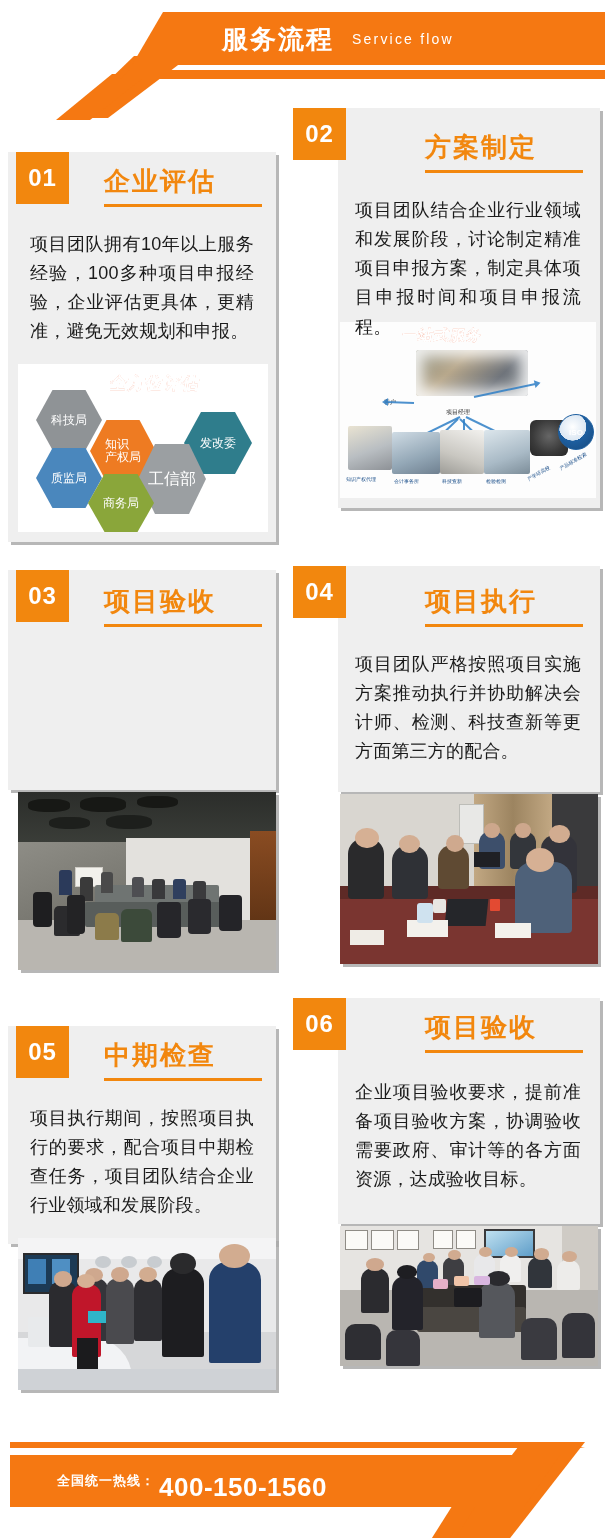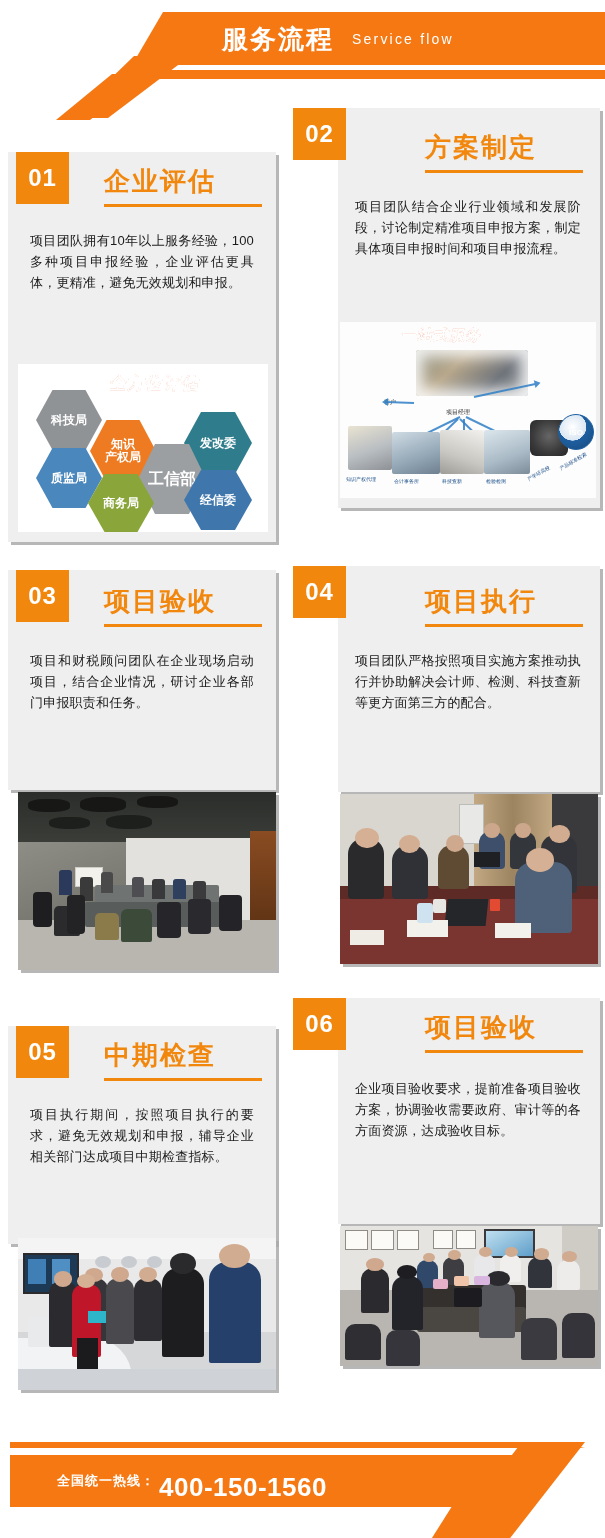--- a/index.html
+++ b/index.html
@@ -48,35 +48,35 @@
     color:#fff;font-size:24px;font-weight:bold;
     display:flex;align-items:center;justify-content:center;letter-spacing:1px;
     z-index:6;
   }
   .card-title{
     position:absolute;font-size:26px;font-weight:bold;color:#F2870E;
     letter-spacing:2px;line-height:1;z-index:5;white-space:nowrap;
   }
   .title-rule{position:absolute;height:3px;background:#F2870E;z-index:5;}
   .card-text{
-    position:absolute;font-size:13px;line-height:1.62;color:#1b1b1b;
+    position:absolute;font-size:18px;line-height:1.62;color:#1b1b1b;
     letter-spacing:.2px;text-align:justify;z-index:5;
   }
 
   
   .media{position:absolute;overflow:hidden;background:#cfd2d4;}
   .media.shadow{box-shadow:3px 3px 0 0 rgba(170,170,170,.85);}
 
   
   .hexwrap{position:absolute;inset:0;background:#ffffff;}
   .hex{
     position:absolute;
     clip-path:polygon(25% 0%,75% 0%,100% 50%,75% 100%,25% 100%,0% 50%);
     display:flex;align-items:center;justify-content:center;
-    color:#fff;font-weight:bold;text-align:center;line-height:1.08;
+    color:#fff;font-weight:normal;line-height:1.08;
   }
   .hex-title{
     position:absolute;font-weight:bold;color:#E8400F;
     -webkit-text-stroke:0.6px #fff;letter-spacing:1px;
     transform:skewX(-8deg);white-space:nowrap;
   }
 
   
   .oss{position:absolute;inset:0;background:#fdfdfd;overflow:hidden;}
   .oss-title{
@@ -163,21 +163,20 @@
 产权局</div>
 
         <div class="hex" style="left:166px;top:48px;width:68px;height:62px;background:#2f7d8c;font-size:12px;">发改委</div>
 
         <div class="hex" style="left:18px;top:84px;width:66px;height:60px;background:#4a87bd;font-size:12px;">质监局</div>
 
         <div class="hex" style="left:120px;top:80px;width:68px;height:70px;background:#9b9fa2;font-size:16px;">工信部</div>
 
         <div class="hex" style="left:70px;top:110px;width:66px;height:58px;background:#8aa63a;font-size:12px;">商务局</div>
 
-        <div class="hex" style="left:166px;top:106px;width:68px;height:60px;background:#3f77ad;font-size:12px;">经信委</div>
       </div>
     </div>
   </div>
 
   <div class="card" style="left:293px;top:108px;width:307px;height:400px;">
     <div class="card-body" style="left:45px;top:0;width:262px;height:400px;"></div>
     <div class="badge" style="left:0px;top:0px;">02</div>
     <div class="card-title" style="left:132px;top:26px;">方案制定</div>
     <div class="title-rule" style="left:132px;top:62px;width:158px;"></div>
     <div class="card-text" style="left:62px;top:88px;width:226px;">项目团队结合企业行业领域和发展阶段，讨论制定精准项目申报方案，制定具体项目申报时间和项目申报流程。</div>
@@ -214,21 +213,20 @@
         <div class="oss-lbl" style="left:218px;top:136px;transform:rotate(-30deg);">产品标准检索</div>
       </div>
     </div>
   </div>
 
   <div class="card" style="left:8px;top:570px;width:268px;height:415px;">
     <div class="card-body" style="height:220px;"></div>
     <div class="badge" style="left:8px;top:0px;">03</div>
     <div class="card-title" style="left:96px;top:18px;">项目验收</div>
     <div class="title-rule" style="left:96px;top:54px;width:158px;"></div>
-    <div class="card-text" style="left:22px;top:80px;width:224px;">项目和财税顾问团队在企业现场启动项目，结合企业情况，研讨企业各部门申报职责和任务。</div>
 
     <div class="media shadow" style="left:10px;top:222px;width:258px;height:178px;">
       <div class="photo">
         <div class="pr" style="left:0;top:0;width:100%;height:32%;background:linear-gradient(180deg,#2b2d2a,#3c3f3a);"></div>
         <div class="pr" style="left:4%;top:4%;width:16%;height:7%;background:#171815;border-radius:40%;"></div>
         <div class="pr" style="left:24%;top:3%;width:18%;height:8%;background:#171815;border-radius:40%;"></div>
         <div class="pr" style="left:46%;top:2%;width:16%;height:7%;background:#171815;border-radius:40%;"></div>
         <div class="pr" style="left:12%;top:14%;width:16%;height:7%;background:#1d1f1c;border-radius:40%;"></div>
         <div class="pr" style="left:34%;top:13%;width:18%;height:8%;background:#1d1f1c;border-radius:40%;"></div>
         <div class="pr" style="left:0;top:28%;width:42%;height:48%;background:linear-gradient(160deg,#8e8d86,#6f6e67);"></div>
@@ -296,21 +294,21 @@
         <div class="pr" style="left:58%;top:62%;width:4%;height:7%;background:#e34a32;border-radius:1px;"></div>
       </div>
     </div>
   </div>
 
   <div class="card" style="left:8px;top:1026px;width:268px;height:370px;">
     <div class="card-body" style="height:218px;"></div>
     <div class="badge" style="left:8px;top:0px;">05</div>
     <div class="card-title" style="left:96px;top:16px;">中期检查</div>
     <div class="title-rule" style="left:96px;top:52px;width:158px;"></div>
-    <div class="card-text" style="left:22px;top:78px;width:224px;">项目执行期间，按照项目执行的要求，避免无效规划和申报，辅导企业相关部门达成项目中期检查指标。</div>
+    <div class="card-text" style="left:22px;top:78px;width:224px;">项目执行期间，按照项目执行的要求，配合项目中期检查任务，项目团队结合企业行业领域和发展阶段。</div>
 
     <div class="media shadow" style="left:10px;top:212px;width:258px;height:152px;">
       <div class="photo">
         <div class="pr" style="left:0;top:0;width:100%;height:62%;background:#e9e9ea;"></div>
         <div class="pr" style="left:0;top:0;width:100%;height:14%;background:#f4f4f5;"></div>
         <div class="pr" style="left:0;top:62%;width:100%;height:38%;background:#d6d7d9;"></div>
         <div class="pr" style="left:2%;top:10%;width:20%;height:24%;background:#1c3a55;border:2px solid #2b2b2d;"></div>
         <div class="pr" style="left:4%;top:14%;width:7%;height:16%;background:#3f7fb5;"></div>
         <div class="pr" style="left:13%;top:14%;width:7%;height:16%;background:#4f8fc3;"></div>
         <div class="pr" style="left:30%;top:12%;width:6%;height:8%;background:#c8ccd0;border-radius:50%;"></div>

